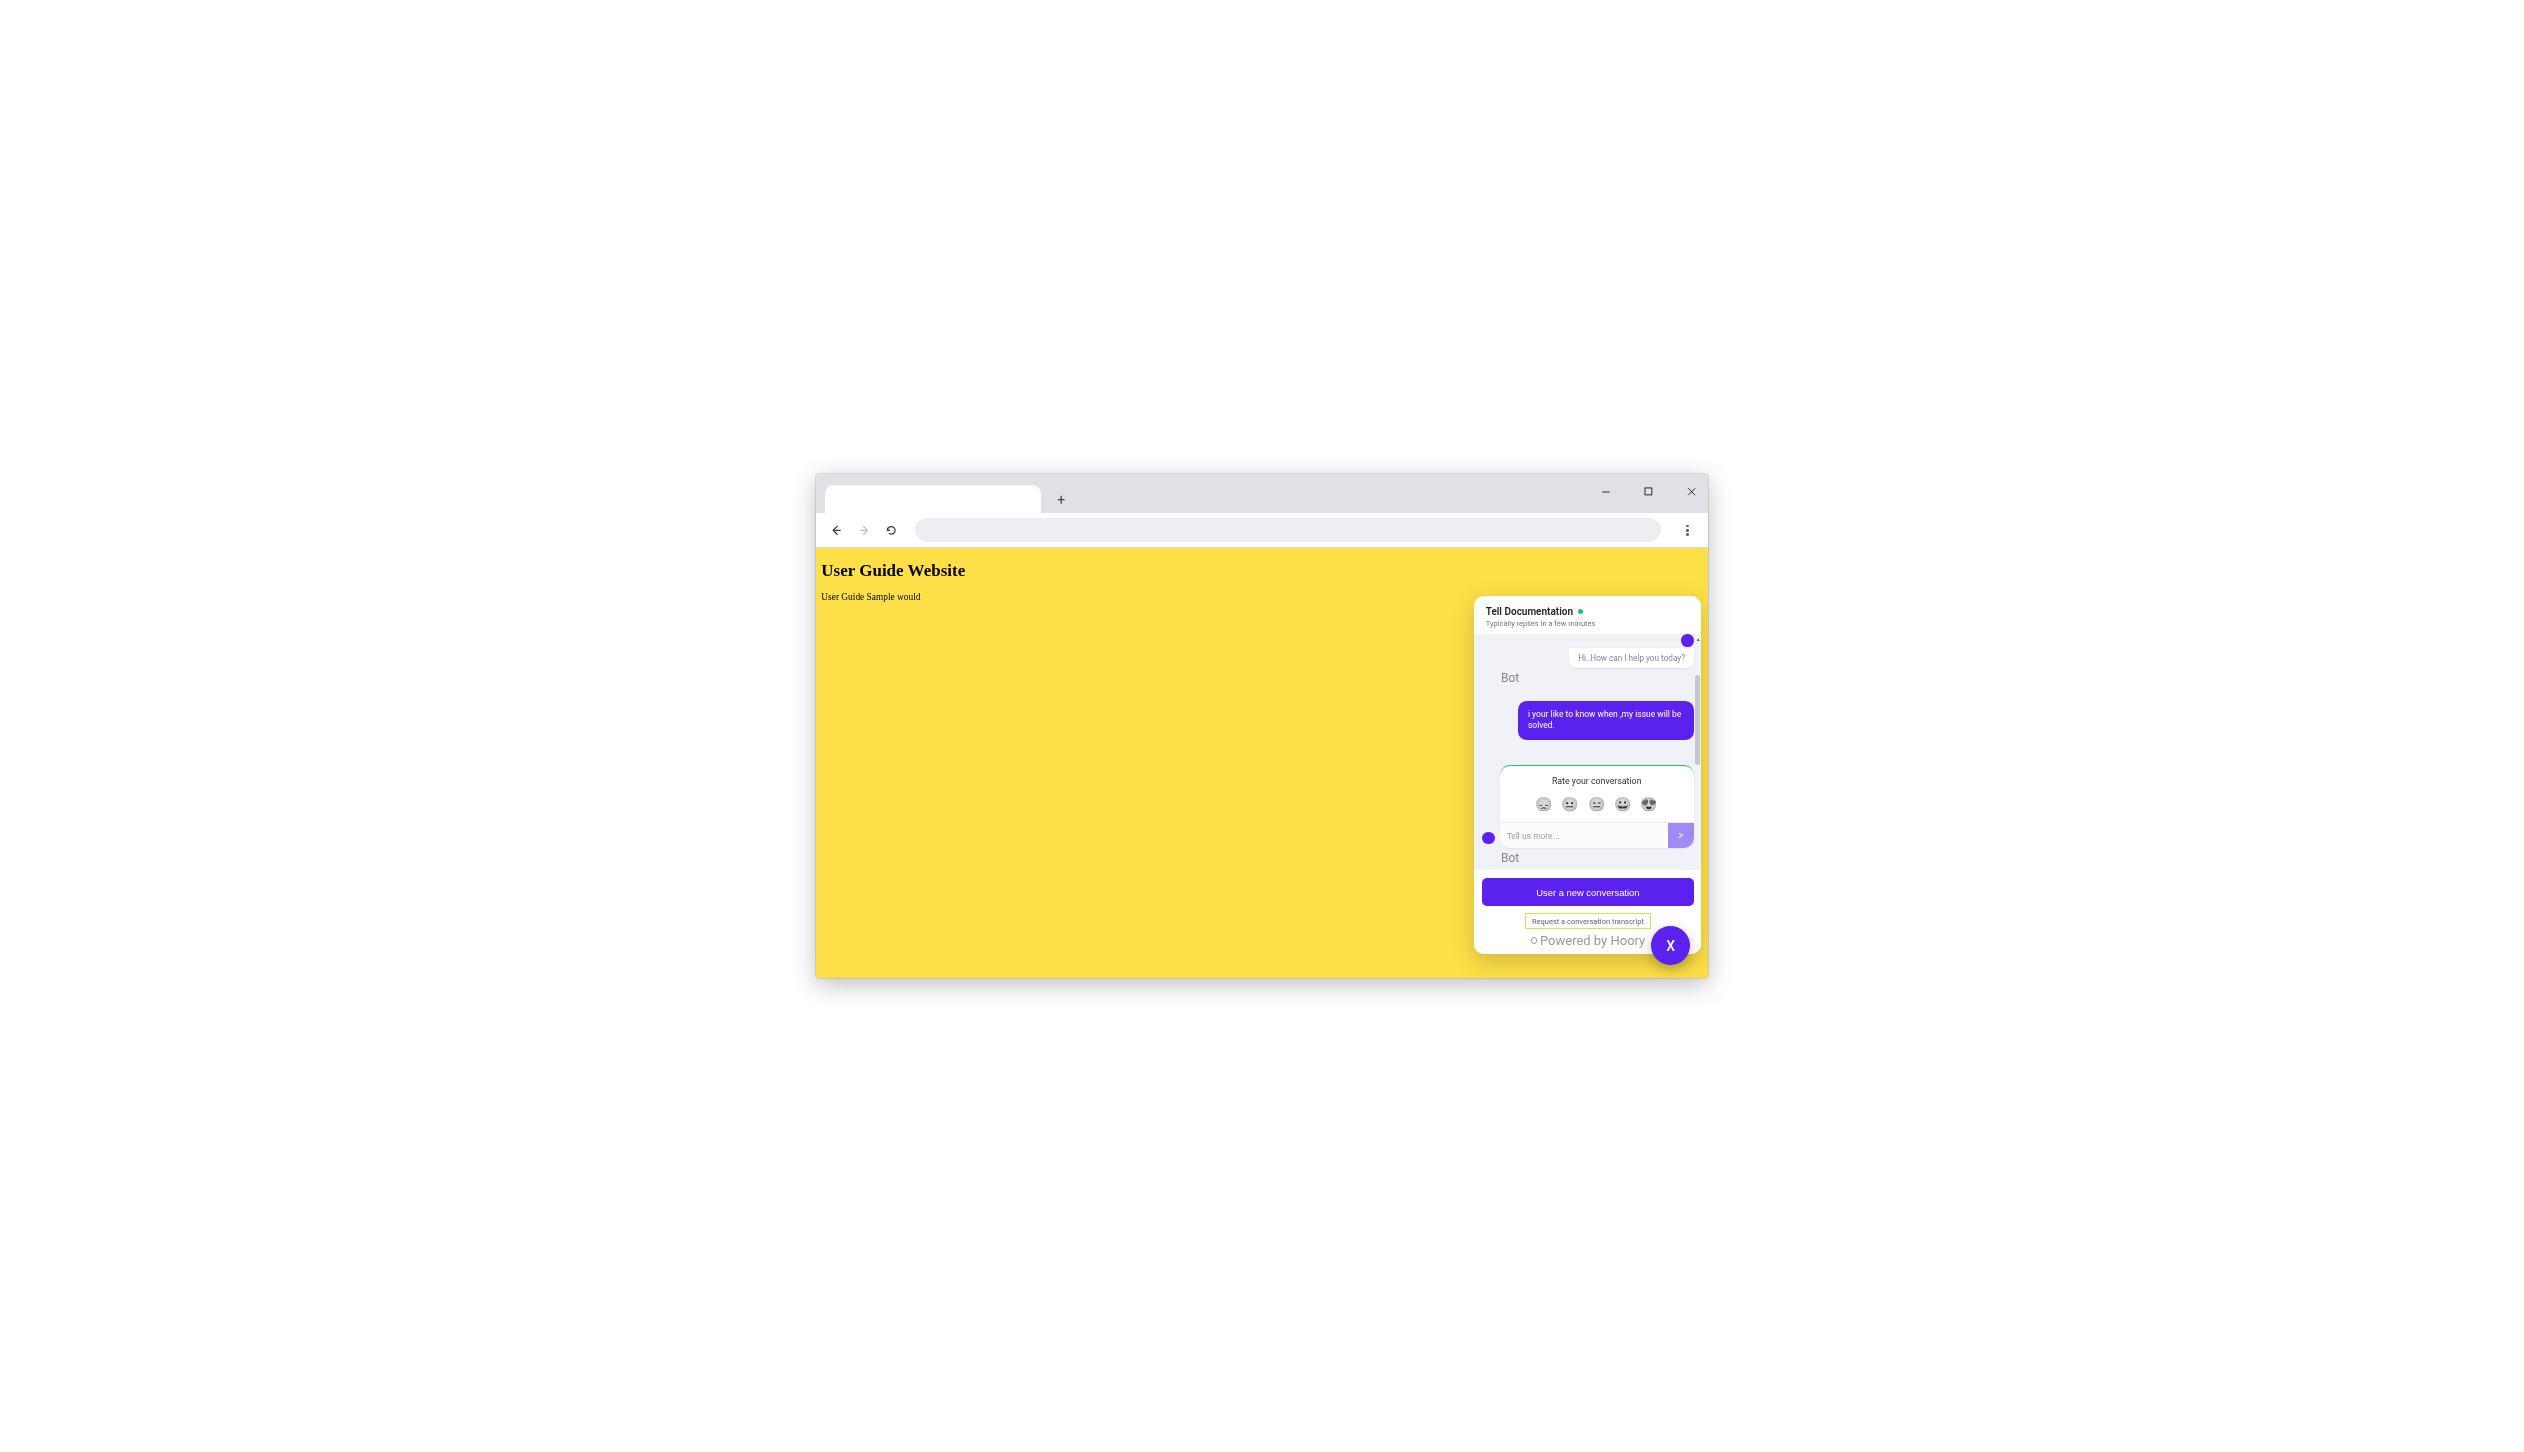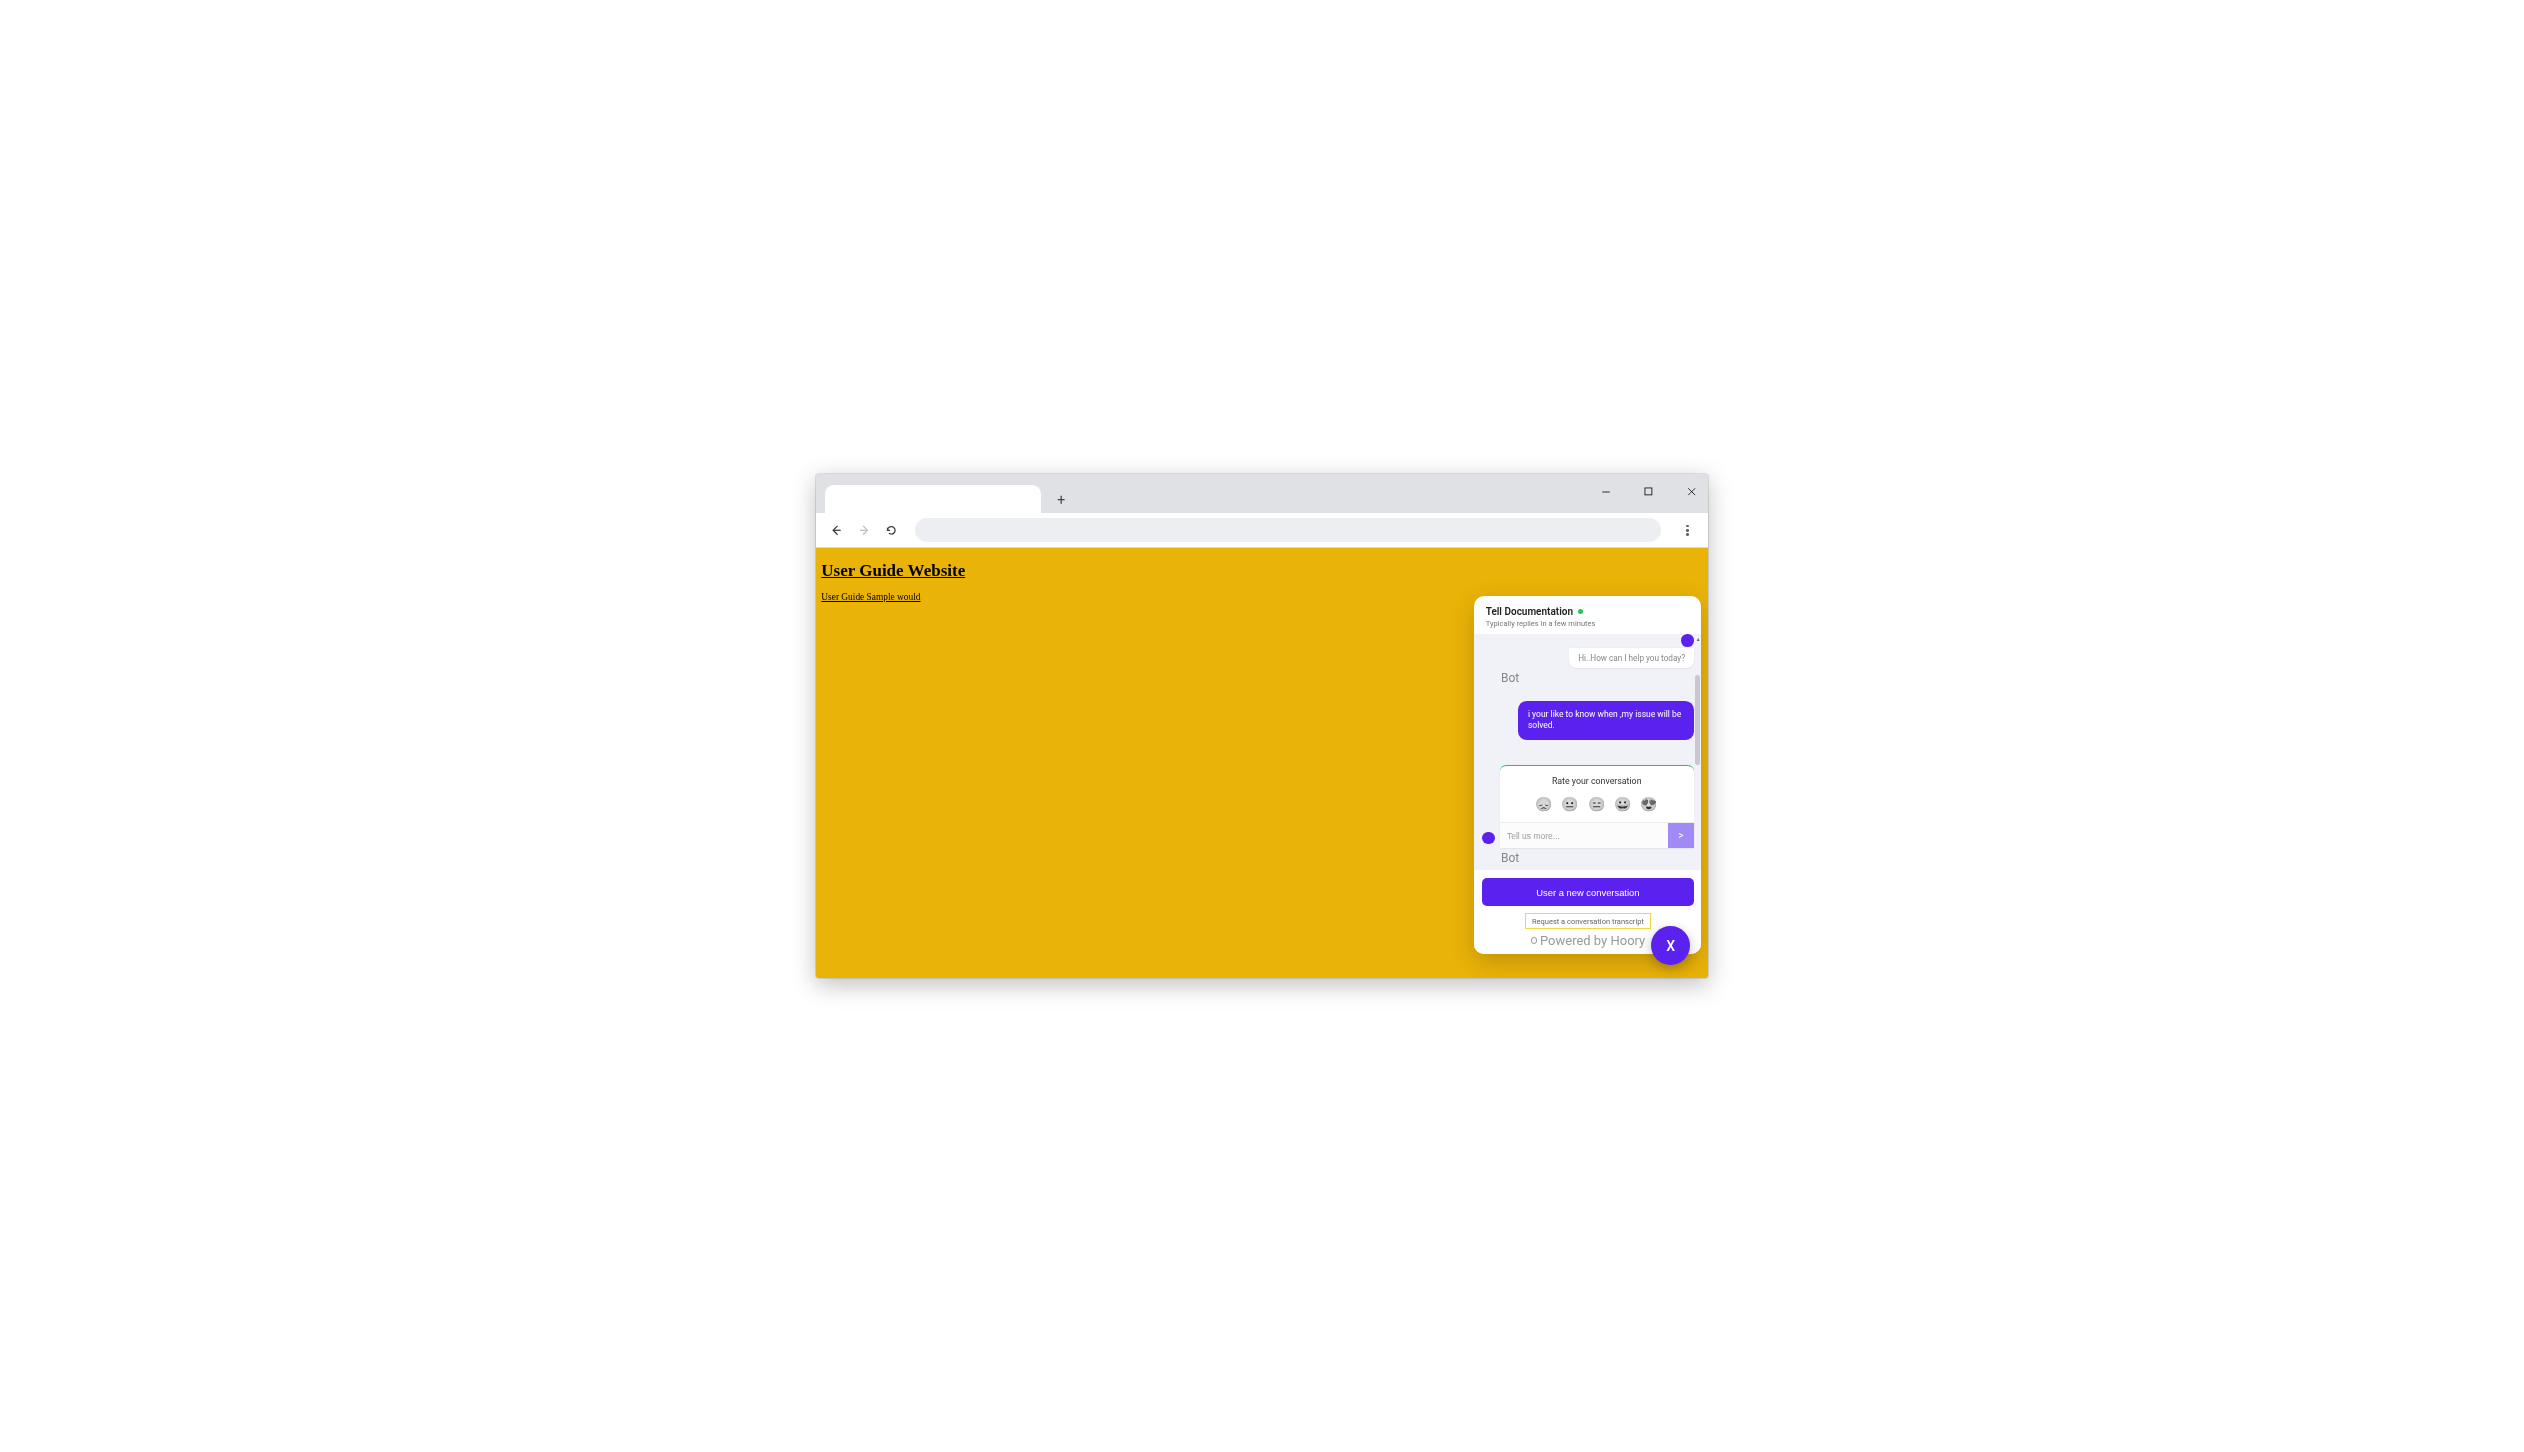--- a/index.html
+++ b/index.html
@@ -105,23 +105,22 @@
     display:flex; align-items:center; justify-content:center;
     flex-direction: column;
     gap: 1.9px;
   }
   .kebab span { width:2.5px; height:2.5px; background:#5f6368; border-radius:50%; }
 
   
   .page {
     flex: 1;
     position: relative;
-    background: #eab308;
+    background: #fde047;
     overflow: hidden;
-    text-decoration: underline;
   }
   .page-inner { padding: 12.6px 6.3px 6.3px 5px; font-family: "Times New Roman", serif; }
   .page-h1 { font-size: 17px; font-weight: 700; margin-bottom: 11.3px; }
   .page-p { font-size: 9.4px; }
 
   
   .chat {
     position: absolute;
     right: 6.3px;
     top: 48px;
@@ -174,20 +173,21 @@
     margin-top: 12.6px;
     margin-left: 19px;
     background:#fff;
     border-top: 1.3px solid #22c55e;
     border-top-left-radius: 6.3px;
     border-top-right-radius: 6.3px;
     border-bottom-left-radius: 0;
     border-bottom-right-radius: 0;
     overflow:hidden;
     box-shadow: 0 0.6px 1.9px rgba(0,0,0,0.06);
+    border-radius: 10px;
   }
   .rate-title { text-align:center; font-size:8.8px; color:#333; padding:10px 5px 7.5px; }
   .rate-emojis { display:flex; justify-content:center; gap:8.8px; padding: 2.5px 5px 10px; }
   .emoji { font-size:14px; filter: grayscale(100%); cursor:pointer; }
   .rate-input-row { display:flex; }
   .rate-input {
     flex:1; border:none; background:#fcfcfd; padding:7.5px 7.5px; font-size:8.5px; color:#555;
     border-top:0.6px solid #eee;
   }
   .rate-input::placeholder { color:#9a9aa2; }

